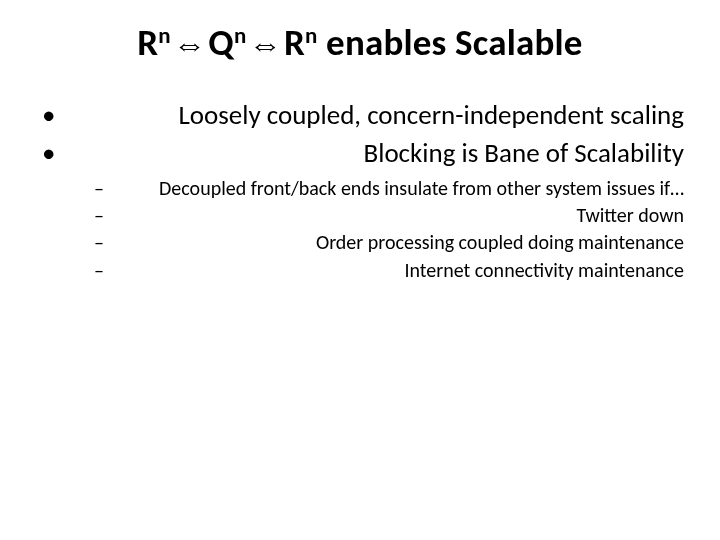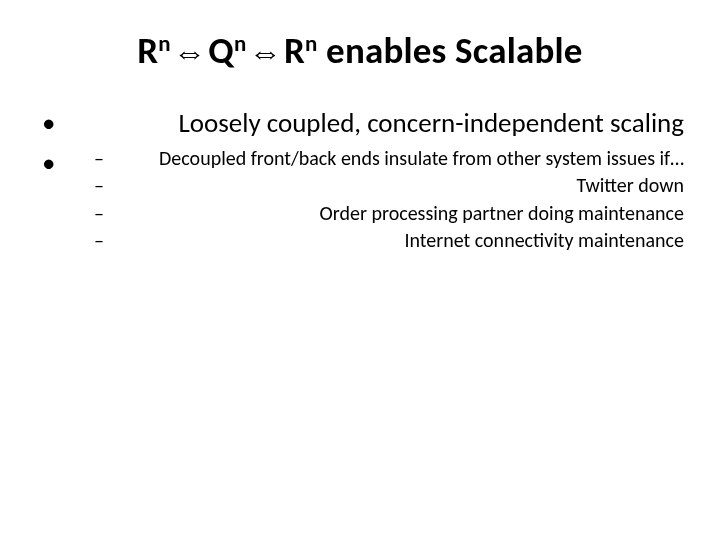--- a/index.html
+++ b/index.html
@@ -8,21 +8,21 @@
     width: 720px;
     height: 540px;
     background: #fff;
     font-family: Calibri, "Segoe UI", Arial, sans-serif;
     color: #000;
   }
   .slide {
     width: 720px;
     height: 506px;
     box-sizing: border-box;
-    padding: 24px 36px 24px 36px;
+    padding: 16px 36px 24px 36px;
   }
   .title {
     text-align: center;
     font-size: 37px;
     line-height: 1.1;
     margin: 6px 0 34px 0;
     letter-spacing: 0.2px;
   }
   .title .sup {
     font-size: 0.62em;
@@ -84,22 +84,23 @@
 
   <h1 class="title">
     <span>R</span><span class="sup">n</span><span class="arrow">⇔</span><span>Q</span><span class="sup">n</span><span class="arrow">⇔</span><span>R</span><span class="sup">n</span><span> enables Scalable</span>
   </h1>
 
   <ul class="lvl1">
     <li>
       <span>Loosely coupled, concern-independent scaling</span>
     </li>
     <li>
+      <span>Blocking is Bane of Scalability</span>
       <ul class="lvl2">
         <li><span>Decoupled front/back ends insulate from other system issues if…</span></li>
         <li><span>Twitter down</span></li>
-        <li><span>Order processing partner doing maintenance</span></li>
+        <li><span>Order processing coupled doing maintenance</span></li>
         <li><span>Internet connectivity maintenance</span></li>
       </ul>
     </li>
   </ul>
 
 </div>
 
 </body></html>

